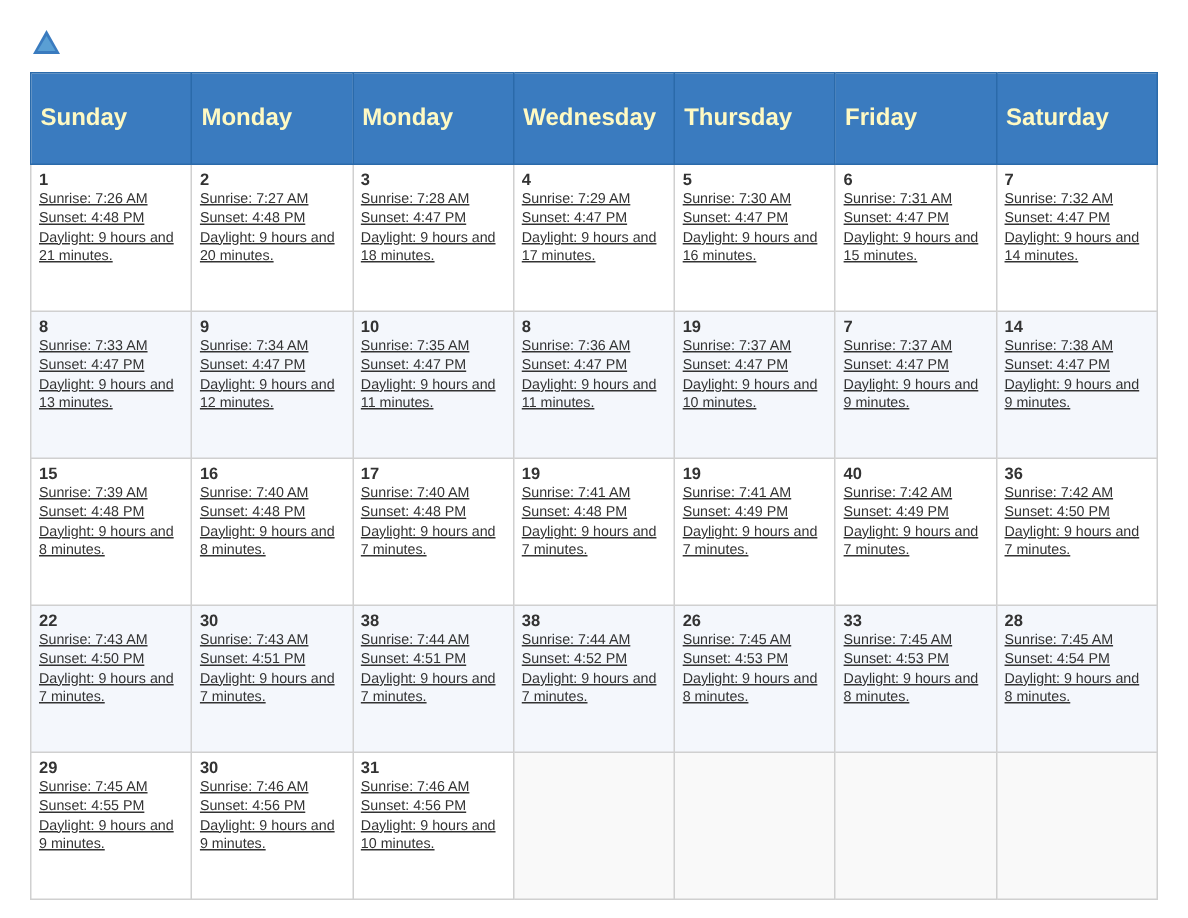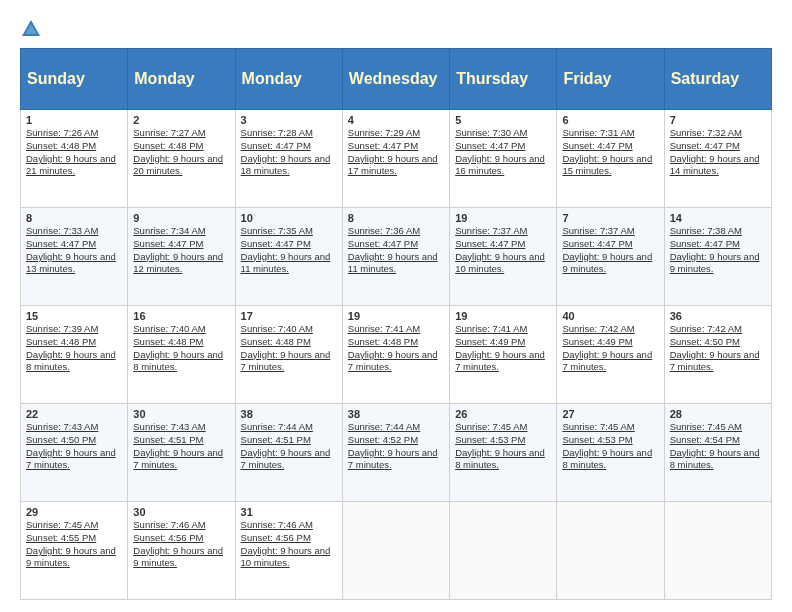--- a/index.html
+++ b/index.html
@@ -337,21 +337,21 @@
         </td>
           <td>
           <span class="day-number">26</span>
           <div class="day-info">
             Sunrise: 7:45 AM<br>
             Sunset: 4:53 PM<br>
             Daylight: 9 hours and 8 minutes.
           </div>
         </td>
           <td>
-          <span class="day-number">27</span>
+          <span class="day-number">33</span>
           <div class="day-info">
             Sunrise: 7:45 AM<br>
             Sunset: 4:53 PM<br>
             Daylight: 9 hours and 8 minutes.
           </div>
         </td>
           <td>
           <span class="day-number">28</span>
           <div class="day-info">
             Sunrise: 7:45 AM<br>

